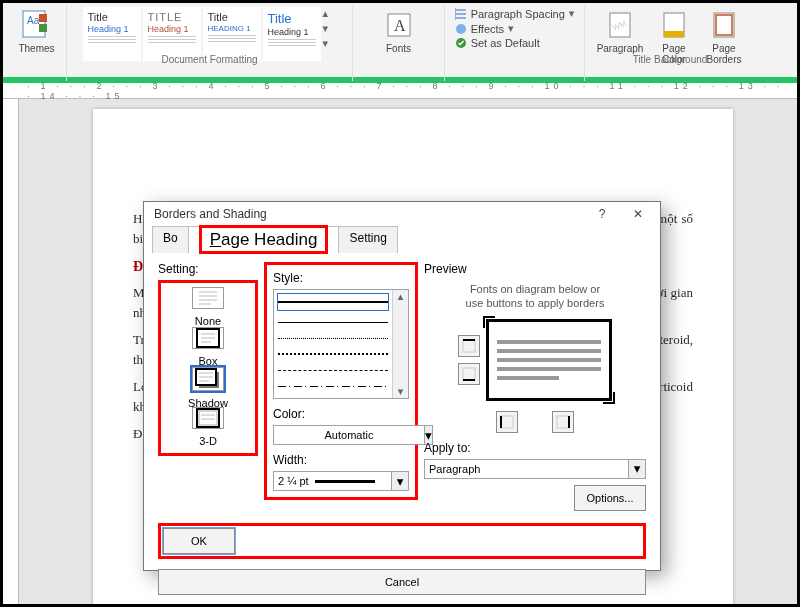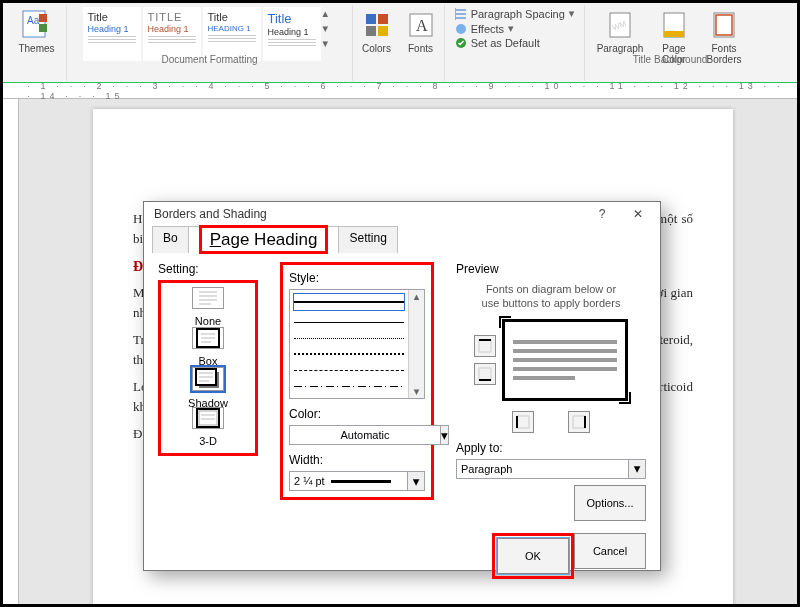--- a/index.html
+++ b/index.html
@@ -2,21 +2,21 @@
 <html><head>
 <meta charset="utf-8">
 <style>
   * { box-sizing: border-box; margin: 0; padding: 0; }
   html, body { width: 800px; height: 607px; overflow: hidden; font-family: "Segoe UI", Tahoma, sans-serif; font-size: 11px; }
   body { background: #e6e6e6; border: 3px solid #000; }
 
   
   .ribbon {
     background: #f3f3f3;
-    border-bottom: 1px solid #22c55e;
+    border-bottom: 6px solid #22c55e;
     display: flex;
     align-items: flex-start;
     height: 80px;
     padding: 2px 4px 0 4px;
   }
   .ribbon-group {
     display: flex;
     flex-direction: column;
     align-items: center;
     padding: 2px 6px;
@@ -67,21 +67,21 @@
     padding:0 4px 0 10px; font-size:12px; color:#333;
   }
   .dlg-title .tbtns { display:flex; }
   .dlg-title .tbtn { width:36px; height:24px; display:flex; align-items:center; justify-content:center; cursor:pointer; color:#444;}
 
   .tabs { display:flex; padding-left:8px; font-size:12px; }
   .tab { padding:4px 10px; border:1px solid #bfbfbf; border-bottom:none; margin-right:-1px; background:#f1f1f1; cursor:pointer; }
   .tab.active { background:#fff; }
   .tab-callout { border:3px solid #f00; padding:2px 8px; font-size:17px; font-weight:400; line-height:18px; }
   .tab-sep { height:1px; background:#bfbfbf; margin-top:-1px; }
-  .dlg-body { flex:1; display:flex; padding:10px 14px 6px 14px; gap:22px; position:relative; }
+  .dlg-body { flex:1; display:flex; padding:10px 14px 6px 14px; gap:6px; position:relative; }
 
   .setting-col, .style-col, .preview-col { display:flex; flex-direction:column; }
   .setting-col { width:100px; }
   .style-col { width:154px; }
   .preview-col { flex:1; }
 
   .col-label { font-size:12px; margin-bottom:4px; }
 
   .red-frame { border:3px solid #f00; padding:4px 4px 6px 4px; }
   .setting-row { display:flex; align-items:center; gap:6px; height:40px; cursor:pointer;flex-direction:column;}
@@ -120,23 +120,23 @@
     content:""; position:absolute; width:10px; height:10px; border:2px solid #000;
   }
   .page-thumb::before { top:-6px; left:-6px; border-right:none; border-bottom:none; }
   .page-thumb::after  { bottom:-6px; right:-6px; border-left:none; border-top:none; }
   .page-thumb div { height:4px; background:#9a9a9a; }
   .bot-btns { display:flex; gap:34px; justify-content:center; margin-top:10px; }
 
   .applyto { margin-top:8px; }
   .applyto .combo input { text-align:left; }
 
-  .dlg-footer { display:flex; justify-content:flex-end; padding:6px 14px 12px; }
+  .dlg-footer { display:flex; justify-content:flex-end; gap:10px; padding:6px 14px 6px;flex-direction:column; }
   .dlg-footer .btn, .options-btn {
-    min-width:72px; height:36px; border:1px solid #8b8b8b; background:#f3f3f3; cursor:pointer; font-size:11px;
+    min-width:72px; height:26px; border:1px solid #8b8b8b; background:#f3f3f3; cursor:pointer; font-size:11px;
   }
   .options-row { display:flex; justify-content:flex-end; margin-top:6px; }
   .ok-call { border:3px solid #f00; padding:2px; display:inline-block; }
   .ok-call .btn { outline:1px solid #6ea5e8; }
 
 </style>
 </head>
 <body>
 
 <div class="ribbon">
@@ -194,31 +194,20 @@
       </div>
     </div>
     <div class="ribbon-group-label">Document Formatting</div>
   </div>
 
   <div class="ribbon-group" style="width:92px;">
     <div class="ribbon-group-content">
       <div class="big-btn" style="width:40px;">
         <span class="icon-box">
           <svg width="26" height="26">
-              <rect x="2" y="2" width="10" height="10" fill="#3b6fc0"></rect>
-              <rect x="14" y="2" width="10" height="10" fill="#c85028"></rect>
-              <rect x="2" y="14" width="10" height="10" fill="#7b7b7b"></rect>
-              <rect x="14" y="14" width="10" height="10" fill="#e6b000"></rect>
-            </svg>
-        </span>
-        <span>Colors</span>
-      </div>
-      <div class="big-btn" style="width:40px;">
-        <span class="icon-box">
-          <svg width="26" height="26">
               <rect x="2" y="2" width="22" height="22" fill="#fff" stroke="#888"></rect>
               <text x="8" y="19" font-size="16" fill="#444" font-family="serif">A</text>
             </svg>
         </span>
         <span>Fonts</span>
       </div>
     </div>
   </div>
 
   <div class="ribbon-group" style="width:140px;">
@@ -276,21 +265,21 @@
           </span>
         <span>Page Color</span>
       </div>
       <div class="big-btn" style="width:48px;">
         <span class="icon-box">
             <svg width="28" height="28">
               <rect x="4" y="2" width="20" height="24" fill="#fff" stroke="#888"></rect>
               <rect x="6" y="4" width="16" height="20" fill="none" stroke="#c85028" stroke-width="1.5"></rect>
             </svg>
           </span>
-        <span>Fonts Borders</span>
+        <span>Page Borders</span>
       </div>
     </div>
     <div class="ribbon-group-label">Title Background</div>
   </div>
 </div>
 
 <div class="ruler-h">· 1 · · · 2 · · · 3 · · · 4 · · · 5 · · · 6 · · · 7 · · · 8 · · · 9 · · · 10 · · · 11 · · · 12 · · · 13 · · · 14 · · · 15</div>
 
 <div class="workspace">
   <div class="ruler-v"></div>

